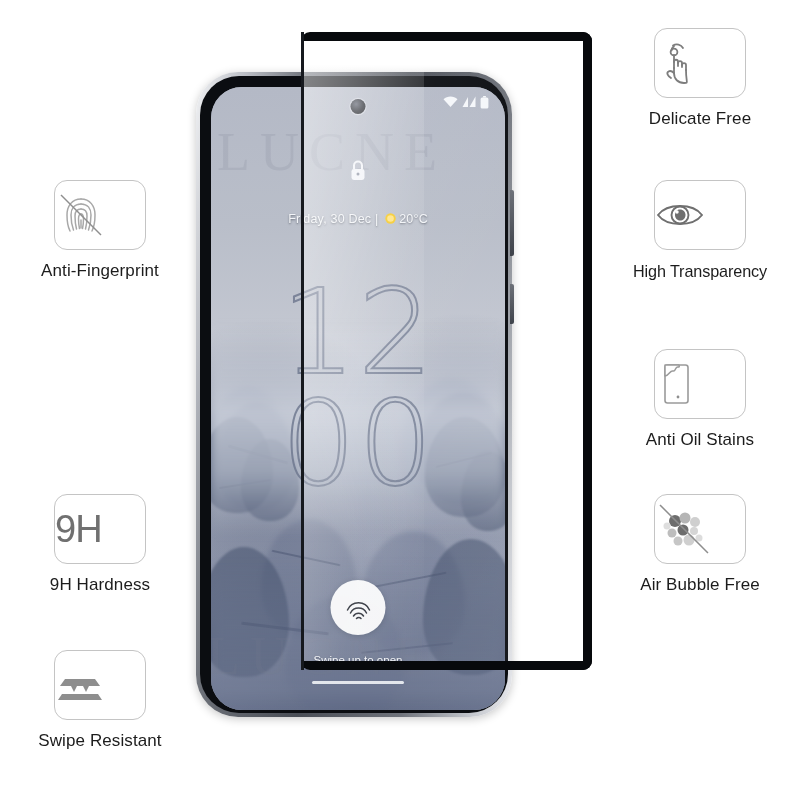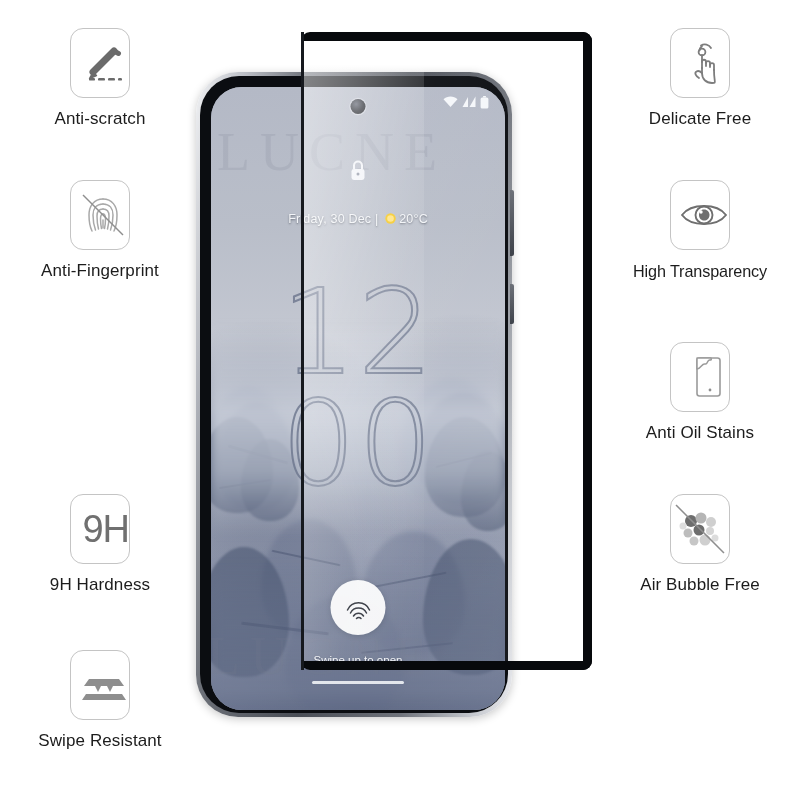--- a/index.html
+++ b/index.html
@@ -27,30 +27,30 @@
   .feature-col.right { left: 600px; }
 
   .feature {
     position: absolute;
     left: 0;
     width: 200px;
     text-align: center;
   }
 
   .feature-icon {
-    width: 60px;
+    width: 92px;
     height: 70px;
     margin: 0 auto;
     border: 1.4px solid #c4c4c4;
     border-radius: 13px;
     background: #fff;
     box-sizing: border-box;
     display: flex;
     align-items: center;
-    justify-content: flex-end;
+    justify-content: flex-start;
     overflow: hidden;
   }
   .feature-icon svg { display: block; }
 
   .feature-label {
     margin-top: 11px;
     font-size: 17px;
     line-height: 20px;
     color: #1c1c1c;
     letter-spacing: .1px;
@@ -267,38 +267,20 @@
     left: 3px; top: 9px;
     width: 120px; bottom: 9px;
     background: linear-gradient(100deg, rgba(255,255,255,.42) 0%, rgba(255,255,255,.10) 62%, rgba(255,255,255,0) 100%);
   }
 </style>
 </head>
 <body>
 
 <div class="feature-col left">
 
-  <div class="feature" style="top:28px">
-    <div class="feature-icon">
-      <svg width="48" height="48" viewBox="0 0 48 48">
-        <g fill="none" stroke="#6b6b6b" stroke-width="2.6" stroke-linecap="round">
-          <path d="M12 33 L33 12" stroke-width="7"></path>
-          <path d="M12 33 L8.5 39.5 L15.5 36.5 Z" fill="#6b6b6b" stroke-width="1.4" stroke-linejoin="round"></path>
-          <path d="M33 12 L37.5 14.5" stroke-width="5"></path>
-        </g>
-        <g fill="#6b6b6b">
-          <rect x="8" y="39" width="6" height="2.6" rx="1.2"></rect>
-          <rect x="17" y="39" width="7" height="2.6" rx="1.2"></rect>
-          <rect x="27" y="39" width="7" height="2.6" rx="1.2"></rect>
-          <rect x="37" y="39" width="4" height="2.6" rx="1.2"></rect>
-        </g>
-      </svg>
-    </div>
-    <div class="feature-label">Anti-scratch</div>
-  </div>
 
   <div class="feature" style="top:180px">
     <div class="feature-icon">
       <svg width="52" height="52" viewBox="0 0 52 52">
         <g fill="none" stroke="#a8a8a8" stroke-width="1.5" stroke-linecap="round">
           <path d="M26 10 C35 10 40 17 40 26 C40 33 39 38 37 42"></path>
           <path d="M26 10 C17 10 12 17 12 26 C12 33 13 38 15 42"></path>
           <path d="M26 15 C33 15 36 20 36 26 C36 33 35 37 33.5 41"></path>
           <path d="M26 15 C19 15 16 20 16 26 C16 33 17 37 18.5 41"></path>
           <path d="M26 20 C30.5 20 32 23.5 32 27 C32 33 31.5 36 30.5 40"></path>
@@ -362,21 +344,21 @@
       <svg width="50" height="36" viewBox="0 0 50 36">
         <path d="M3 18 C12 6 38 6 47 18 C38 30 12 30 3 18 Z" fill="none" stroke="#6f6f6f" stroke-width="1.9"></path>
         <circle cx="25" cy="18" r="8.5" fill="none" stroke="#6f6f6f" stroke-width="1.9"></circle>
         <path d="M25 12.5 C28.5 12.5 30.5 15 30.5 18 C30.5 21.5 28 23.5 25 23.5 C22 23.5 20 21 20 18 C20 15 21.5 12.5 25 12.5 Z" fill="#6f6f6f"></path>
         <circle cx="22" cy="15" r="1.7" fill="#ffffff"></circle>
       </svg>
     </div>
     <div class="feature-label wide">High Transparency</div>
   </div>
 
-  <div class="feature" style="top:342px">
+  <div class="feature" style="top:349px">
     <div class="feature-icon">
       <svg width="42" height="48" viewBox="0 0 42 48">
         <rect x="10" y="5" width="23" height="38" rx="2.5" fill="none" stroke="#9a9a9a" stroke-width="1.6"></rect>
         <path d="M10 5 L10 16 C14 16 15 10 18 11 C21 12 20 6 23 7 C25 7.5 24 5 24 5 Z" fill="#ffffff" stroke="#9a9a9a" stroke-width="1.5" stroke-linejoin="round"></path>
         <circle cx="23" cy="37" r="1.4" fill="#8e8e8e"></circle>
       </svg>
     </div>
     <div class="feature-label">Anti Oil Stains</div>
   </div>
 

